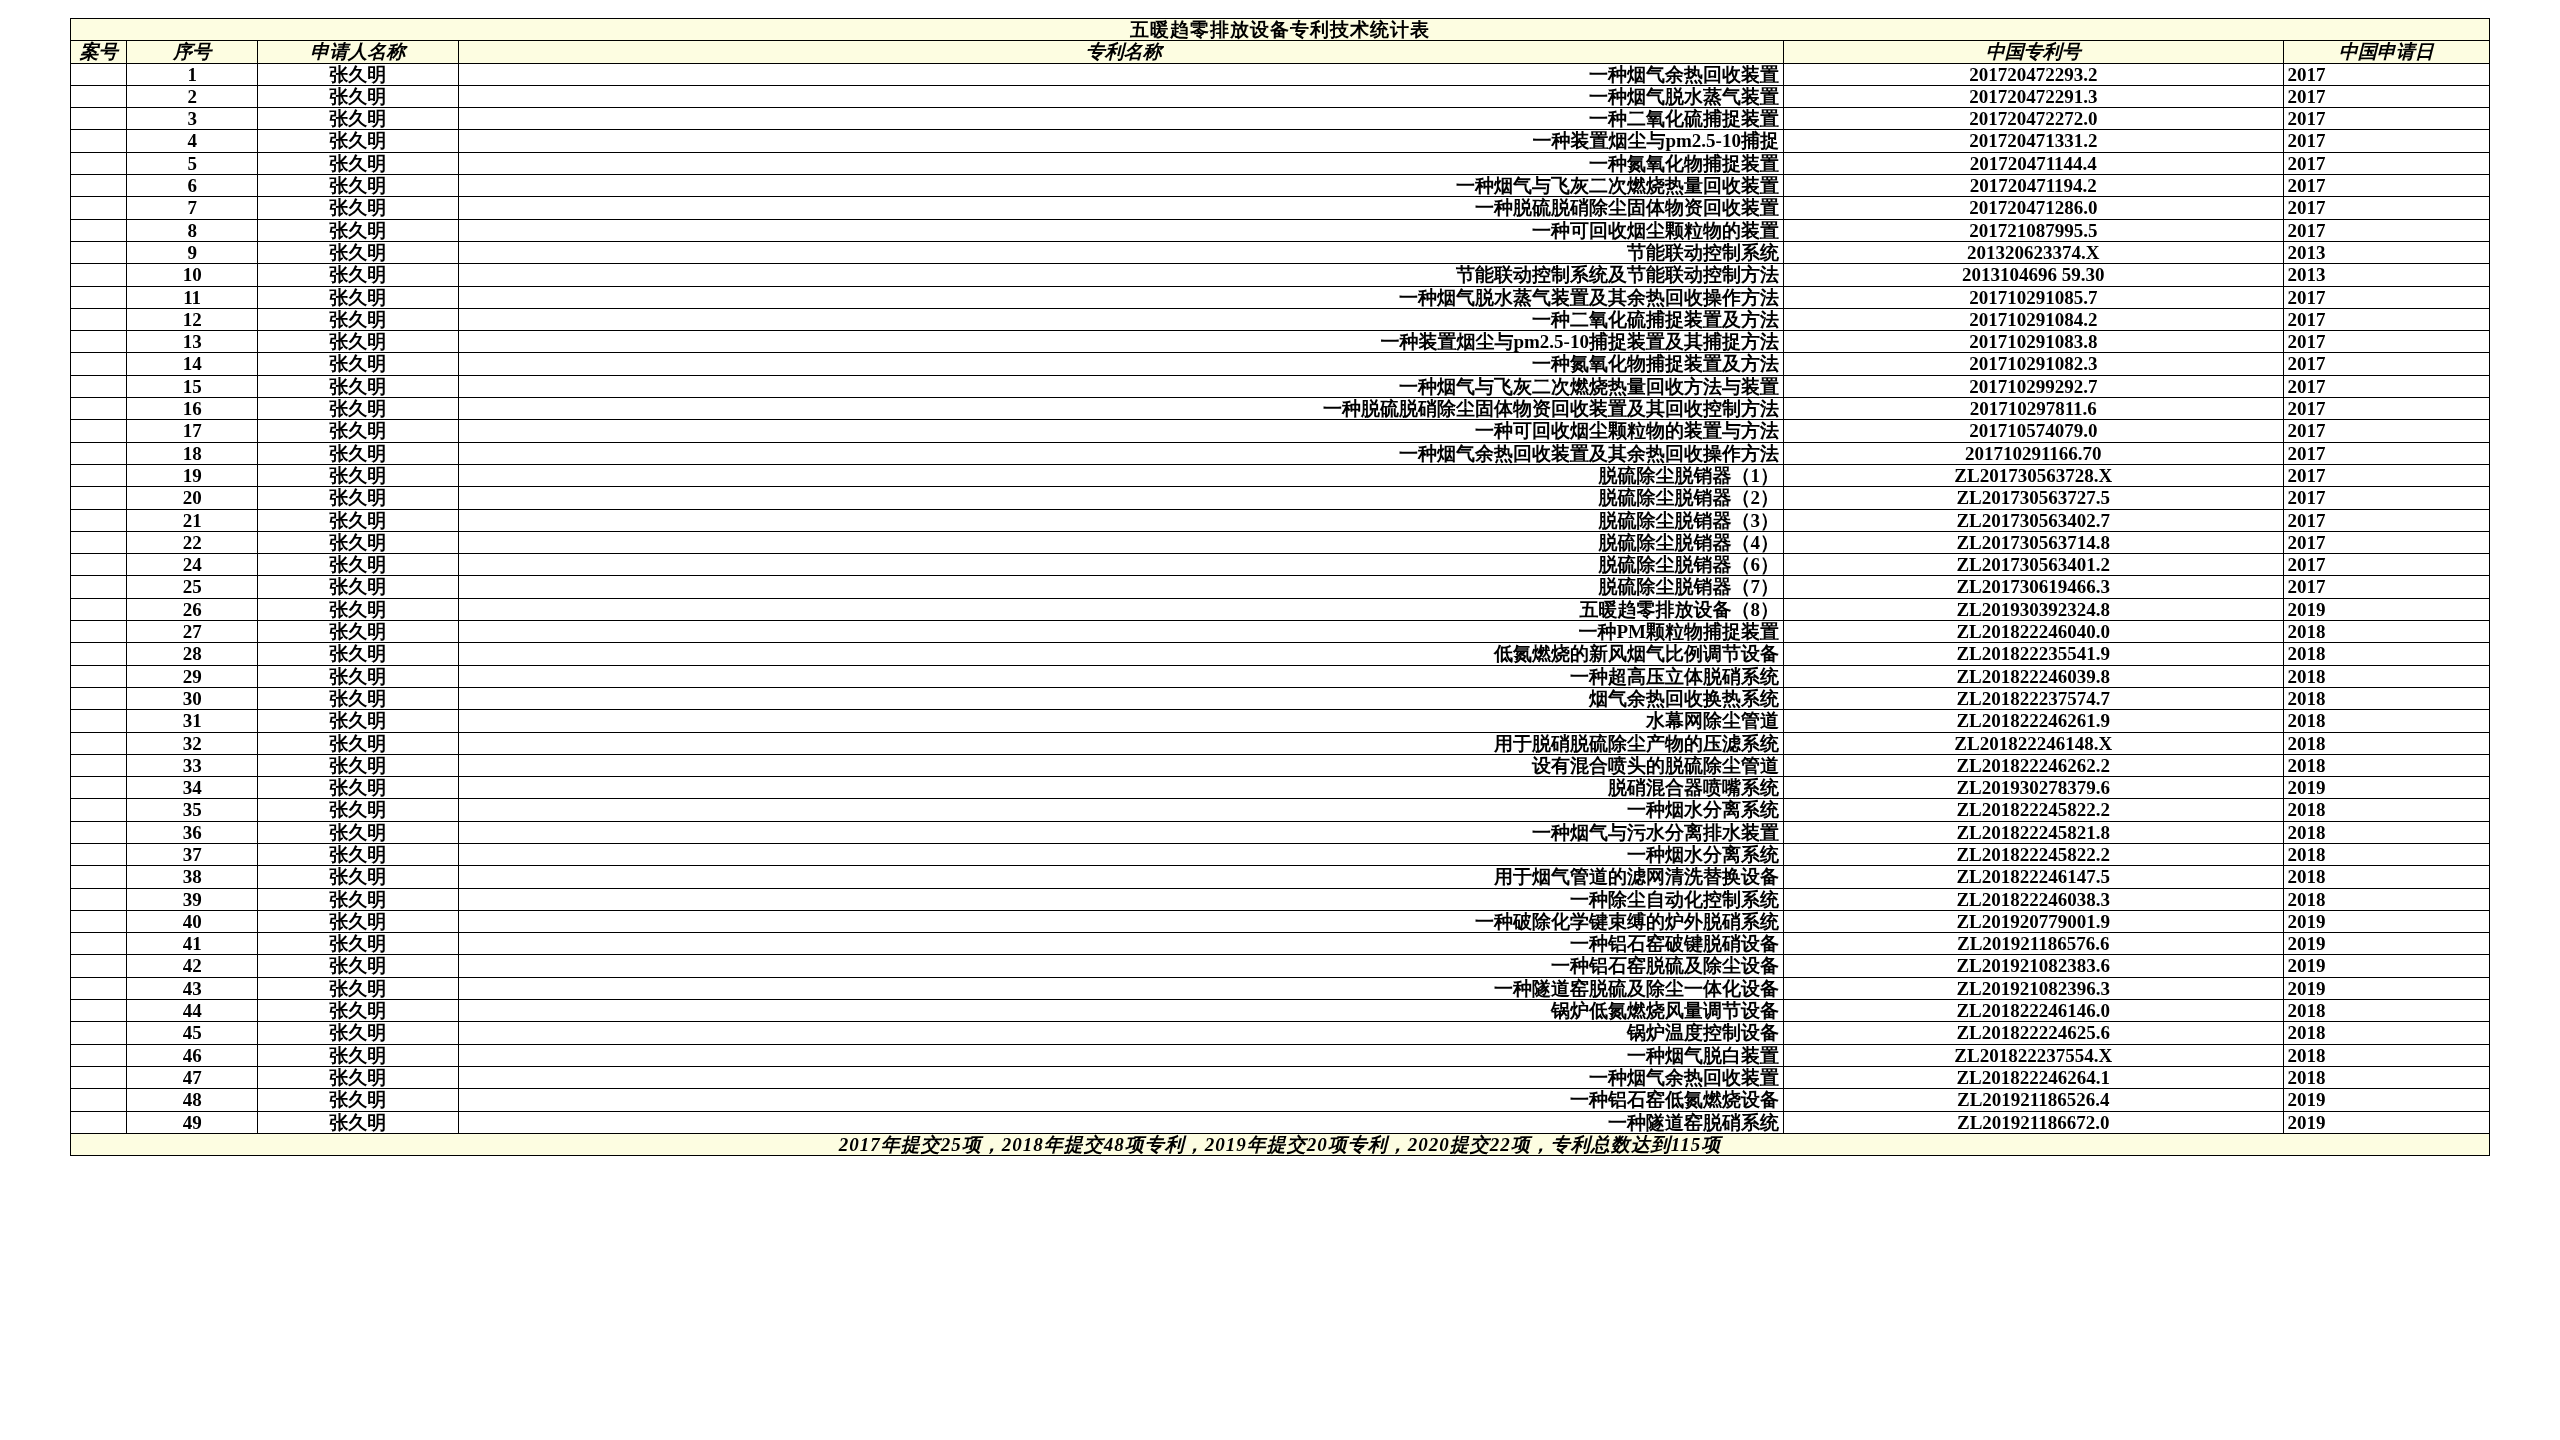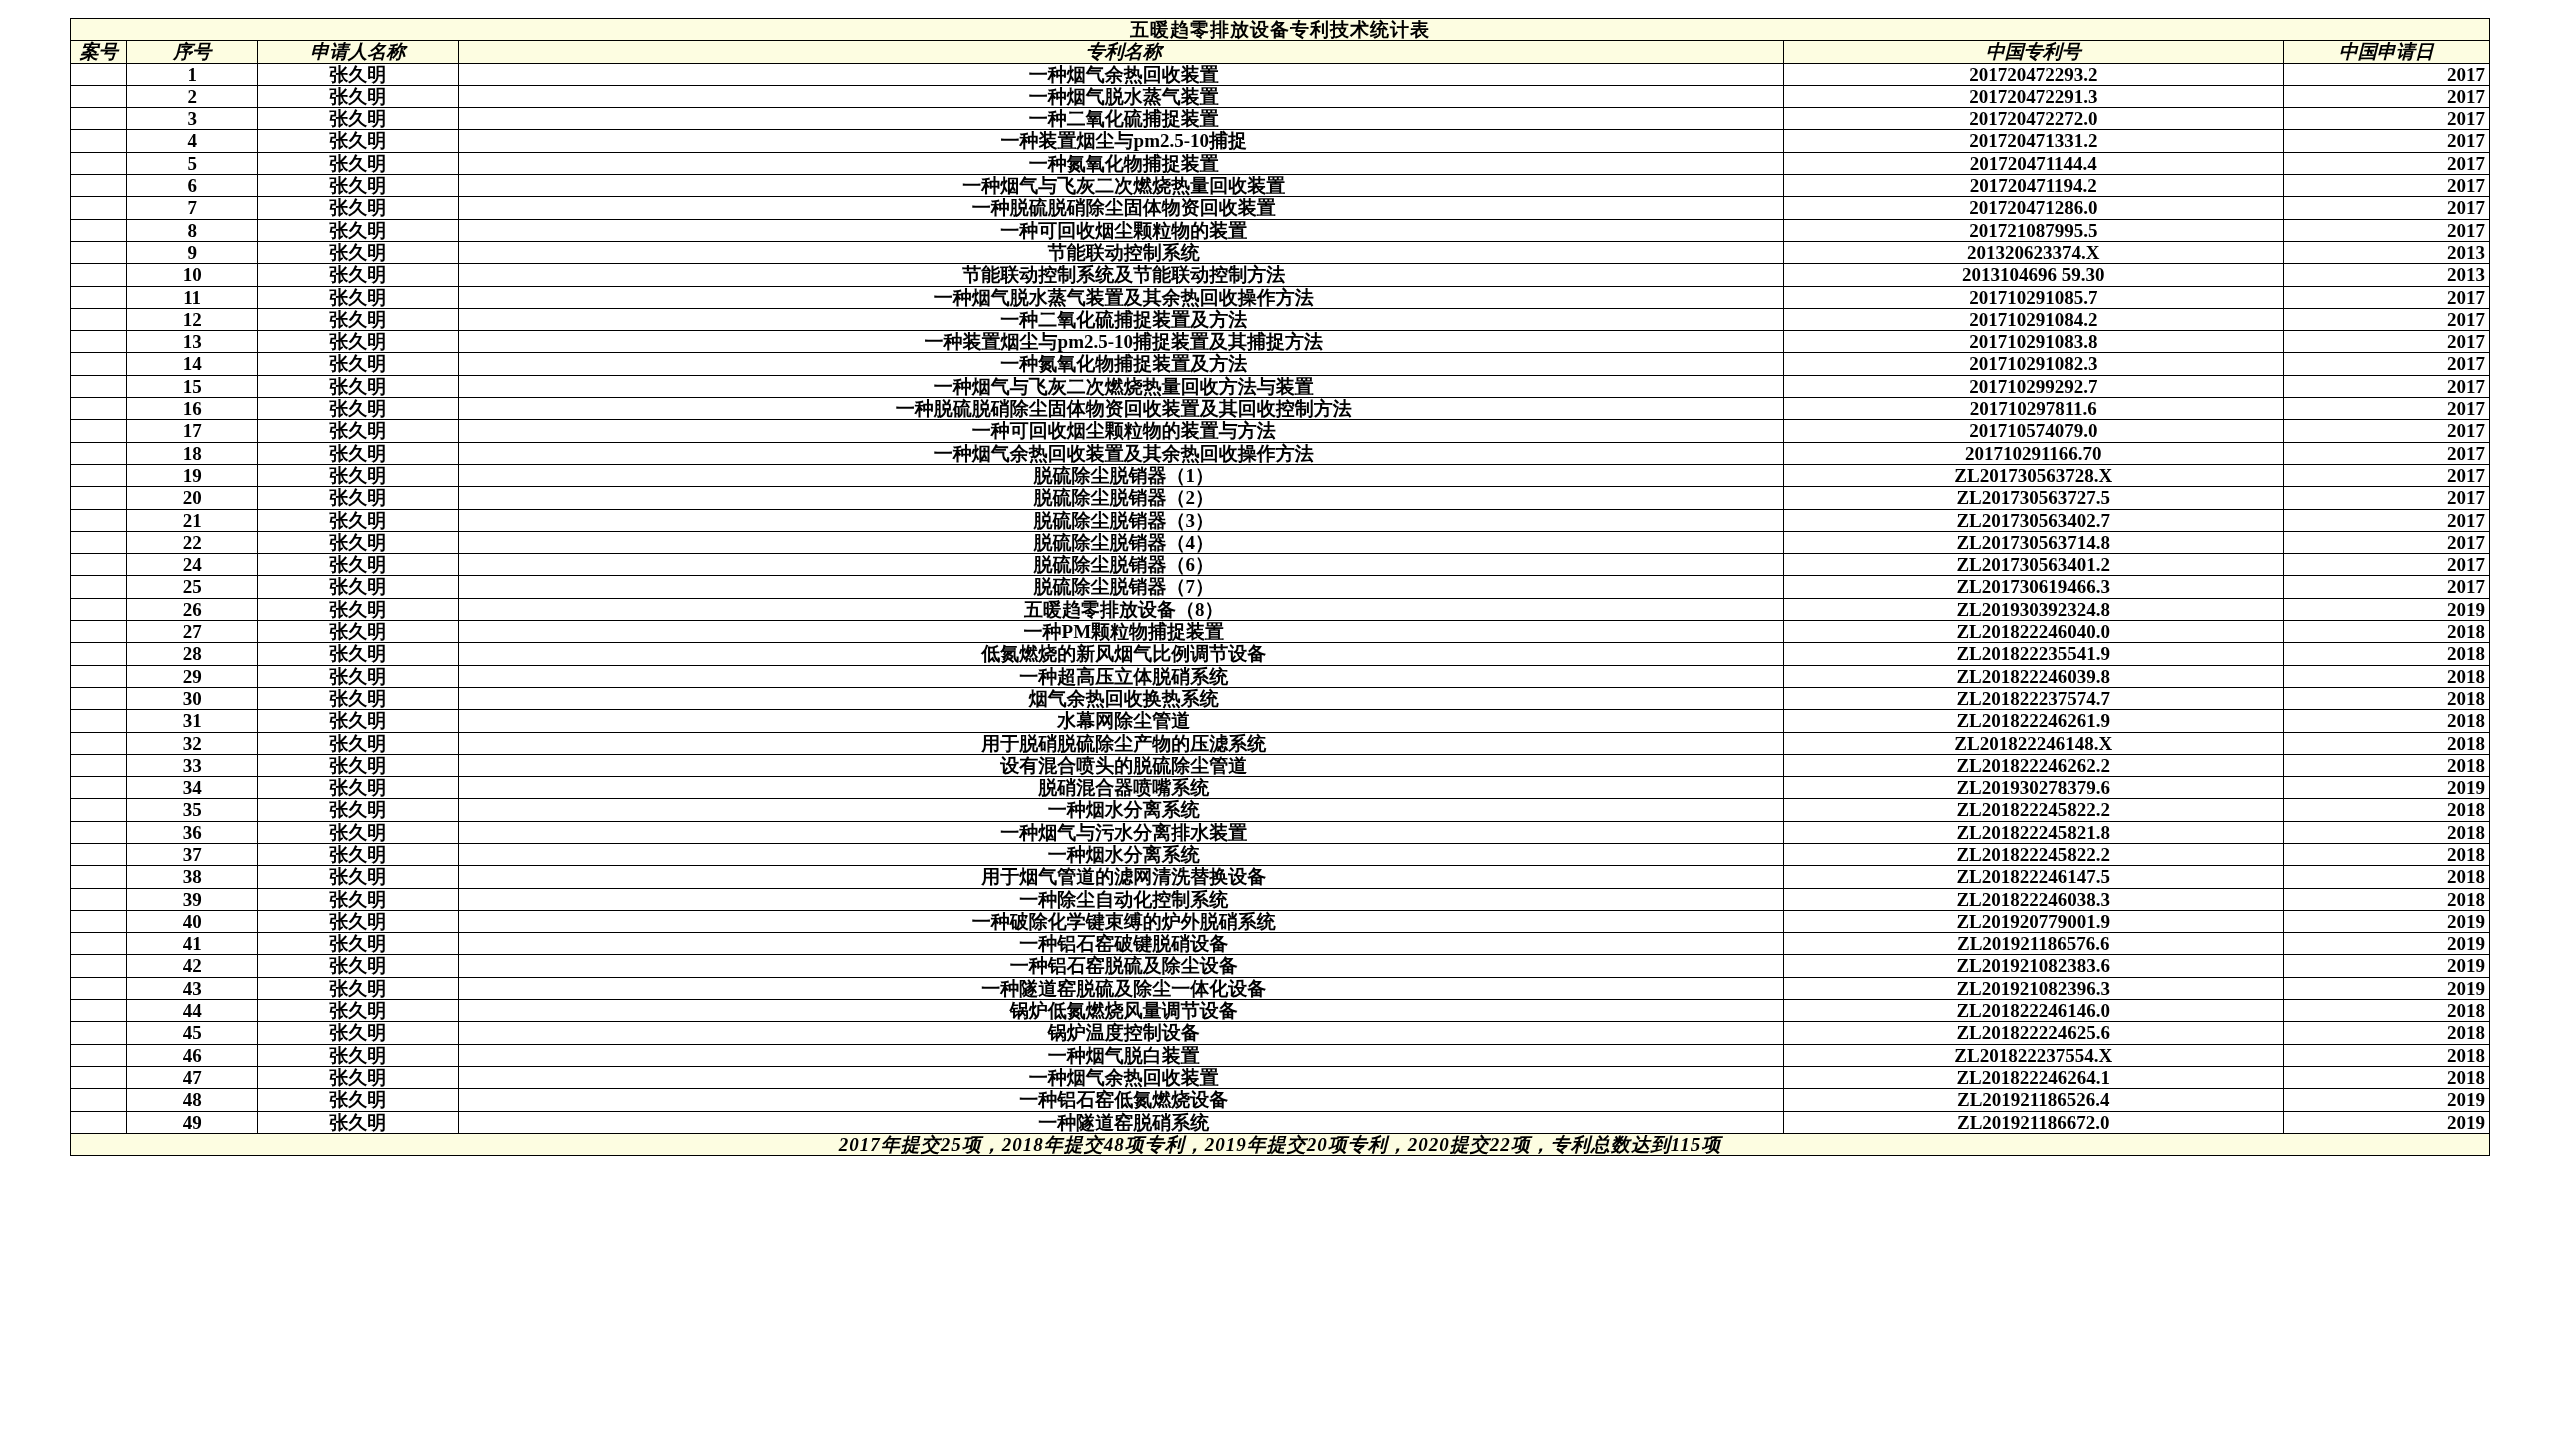--- a/index.html
+++ b/index.html
@@ -53,23 +53,23 @@
     background: #fdfde1;
     text-align: center;
     font-size: 21px;
     height: 30px;
     line-height: 30px;
     font-style: italic;
   }
   .c-case { width: 52px; text-align: center; }
   .c-seq { width: 120px; text-align: center; }
   .c-applicant { width: 185px; text-align: center; }
-  .c-name { width: 1220px; text-align: center; padding-left: 10px !important; }
+  .c-name { width: 1220px; text-align: right; padding-left: 10px !important; }
   .c-patentno { width: 460px; text-align: center; margin-left: 22px; }
-  .c-date { width: 190px; text-align: right; }
+  .c-date { width: 190px; text-align: left; }
   .footer-row td {
     background: #fdfde1;
     text-align: center;
     font-size: 21px;
     height: 34px;
     line-height: 34px;
     letter-spacing: 1px;
     font-style: italic;
   }
 </style>

